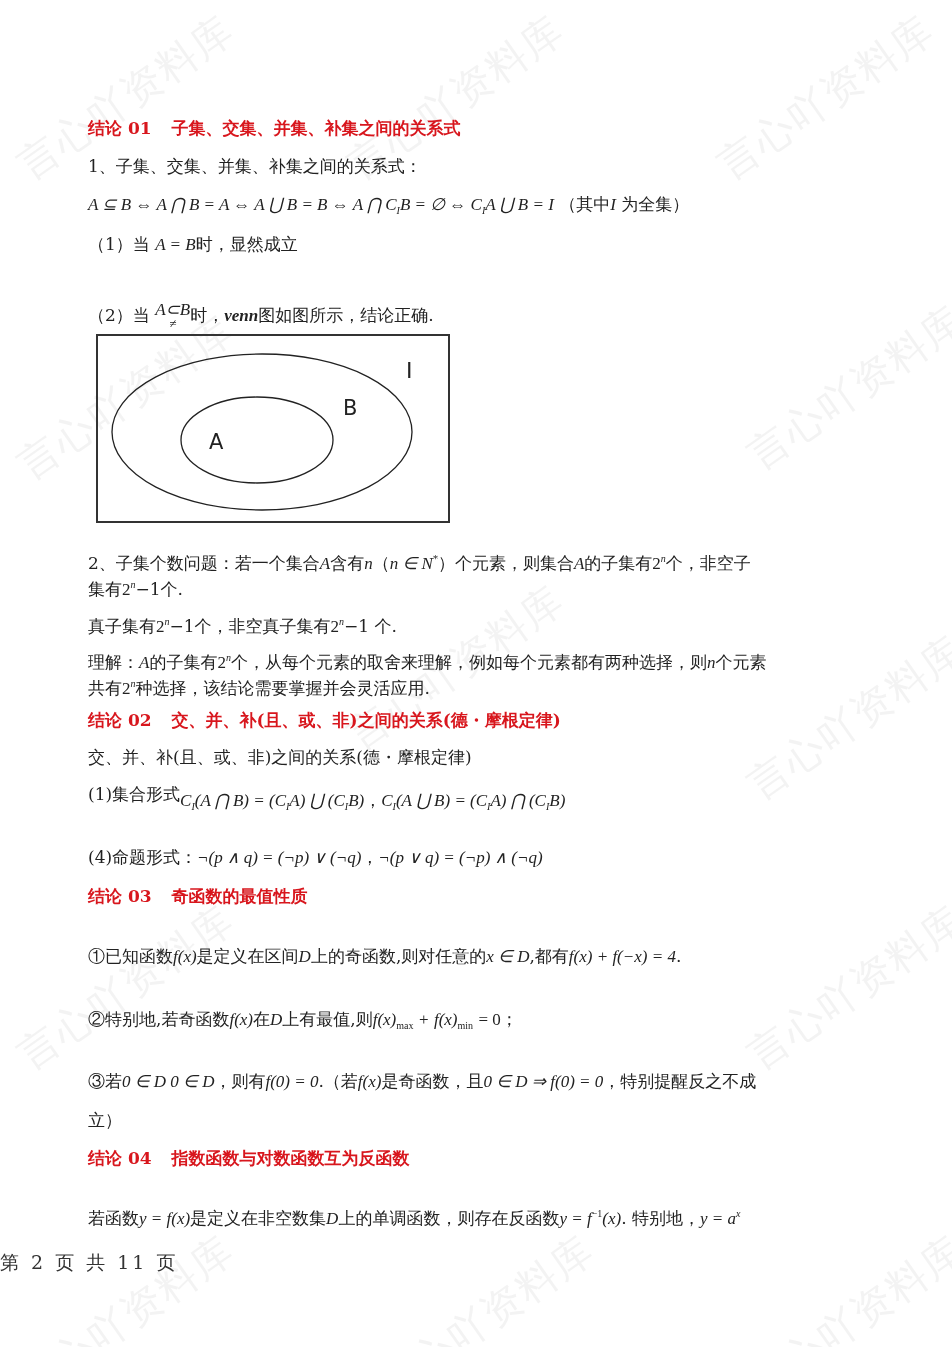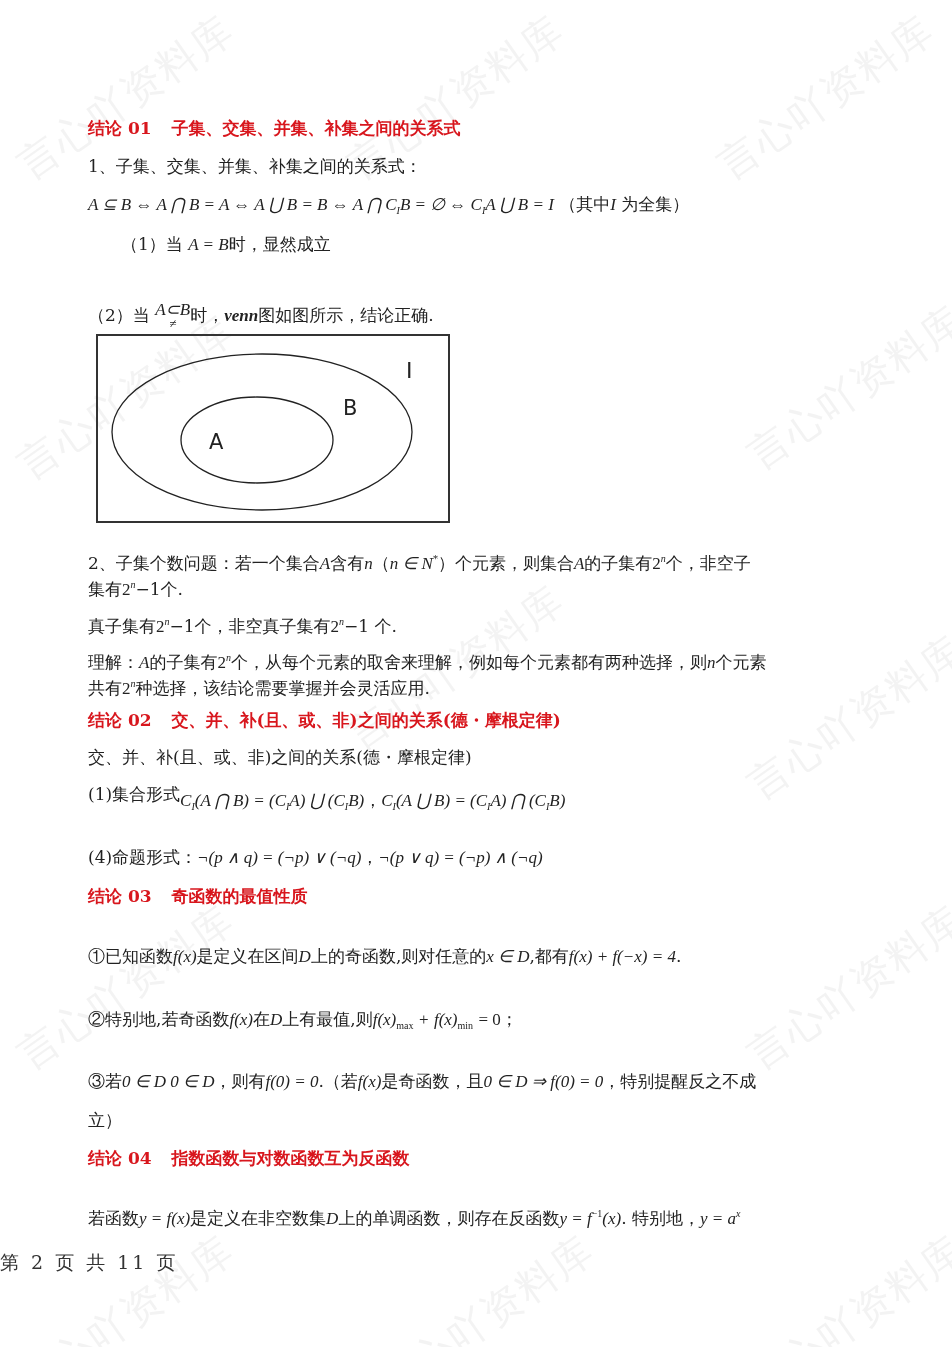--- a/index.html
+++ b/index.html
@@ -40,21 +40,21 @@
 <div class="watermark" style="left:730px;top:1290px;">言心吖资料库</div>
 
 <div class="line heading" style="top:116px;">
   <span class="num">结论 01</span><span>子集、交集、并集、补集之间的关系式</span>
 </div>
 <div class="line" style="top:154px;">1、子集、交集、并集、补集之间的关系式：</div>
 <div class="line" style="top:192px;">
   <span class="m">A ⊆ B ⇔ A ⋂ B = A ⇔ A ⋃ B = B ⇔ A ⋂ C</span><sub class="m">I</sub><span class="m">B = ∅ ⇔ C</span><sub class="m">I</sub><span class="m">A ⋃ B = I</span>
   <span>（其中</span><span class="m">I</span> <span>为全集）</span>
 </div>
-<div class="line" style="top:232px;margin-left:33px;">
+<div class="line" style="top:232px;">
   <span>（1）当</span> <span class="m">A = B</span><span>时，显然成立</span>
 </div>
 <div class="line" style="top:278px;margin-top:24px;">
   <span>（2）当</span>
   <span class="stack"><span class="m">A⊂B</span><span class="bot mr">≠</span></span><span>时，</span><span class="m" style="font-weight:bold;">venn</span><span>图如图所示，结论正确.</span>
 </div>
 
 <div class="venn">
   <svg width="350" height="185" viewBox="0 0 350 185">
     <ellipse cx="164" cy="96" rx="150" ry="78" fill="none" stroke="#222" stroke-width="1.3"></ellipse>

